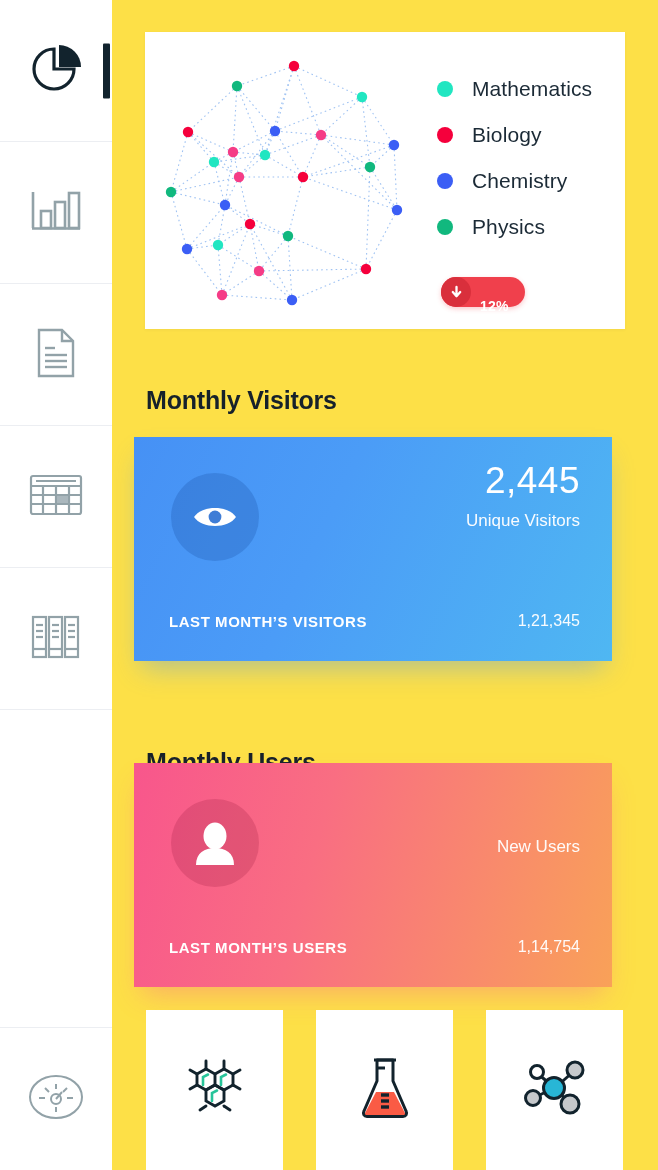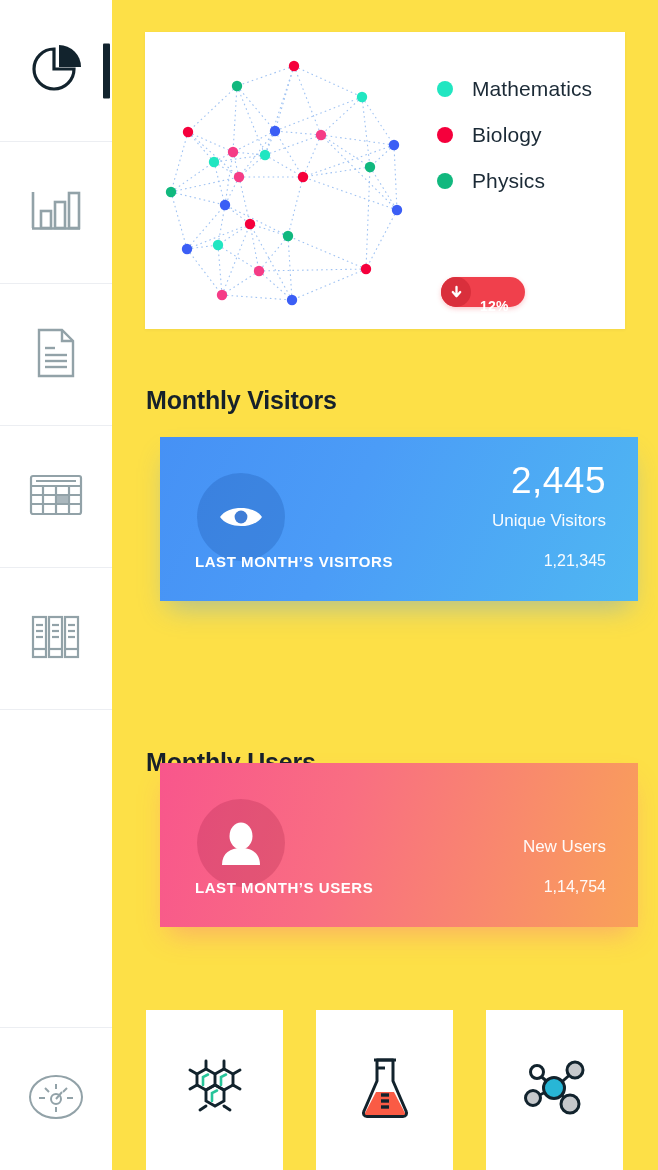--- a/index.html
+++ b/index.html
@@ -94,21 +94,21 @@
   .section-title {
     position:absolute;
     font-size:25px; font-weight:bold; color:#16212b;
     letter-spacing:-0.2px;
   }
   #title-visitors { left:34px; top:386px; }
   #title-users { left:34px; top:748px; }
 
   
   .stat-card {
-    position:absolute; left:48px; width:478px; height:164px;
+    position:absolute; left:22px; width:478px; height:224px;
     overflow:hidden;
   }
   #visitors-card {
     top:437px;
     background:linear-gradient(115deg, #4691f5 0%, #4b9cf7 40%, #4fb7f2 100%);
     box-shadow:0 14px 26px -8px rgba(80,150,240,0.45);
   }
   #users-card {
     top:763px;
     background:linear-gradient(105deg, #f8568c 0%, #f96e82 38%, #f98a6c 72%, #f9a158 100%);
@@ -375,20 +375,24 @@
       <div class="legend">
         <div class="legend-row">
           <span class="legend-dot" style="background:#21e6c1"></span>
           <span class="legend-label">Mathematics</span>
         </div>
         <div class="legend-row">
           <span class="legend-dot" style="background:#f5003c"></span>
           <span class="legend-label">Biology</span>
         </div>
         <div class="legend-row">
+          <span class="legend-dot" style="background:#3b5ef5"></span>
+          <span class="legend-label">Chemistry</span>
+        </div>
+        <div class="legend-row">
           <span class="legend-dot" style="background:#11b87e"></span>
           <span class="legend-label">Physics</span>
         </div>
       </div>
 
       <div class="badge">
         <span class="badge-circle">
           <svg width="15" height="15" viewBox="0 0 15 15">
             <path d="M7.5 2 L7.5 9.2 M3.8 7.0 L7.5 11.2 L11.2 7.0" stroke="#ffffff" stroke-width="2.3" fill="none" stroke-linecap="round" stroke-linejoin="round"></path>
           </svg>

